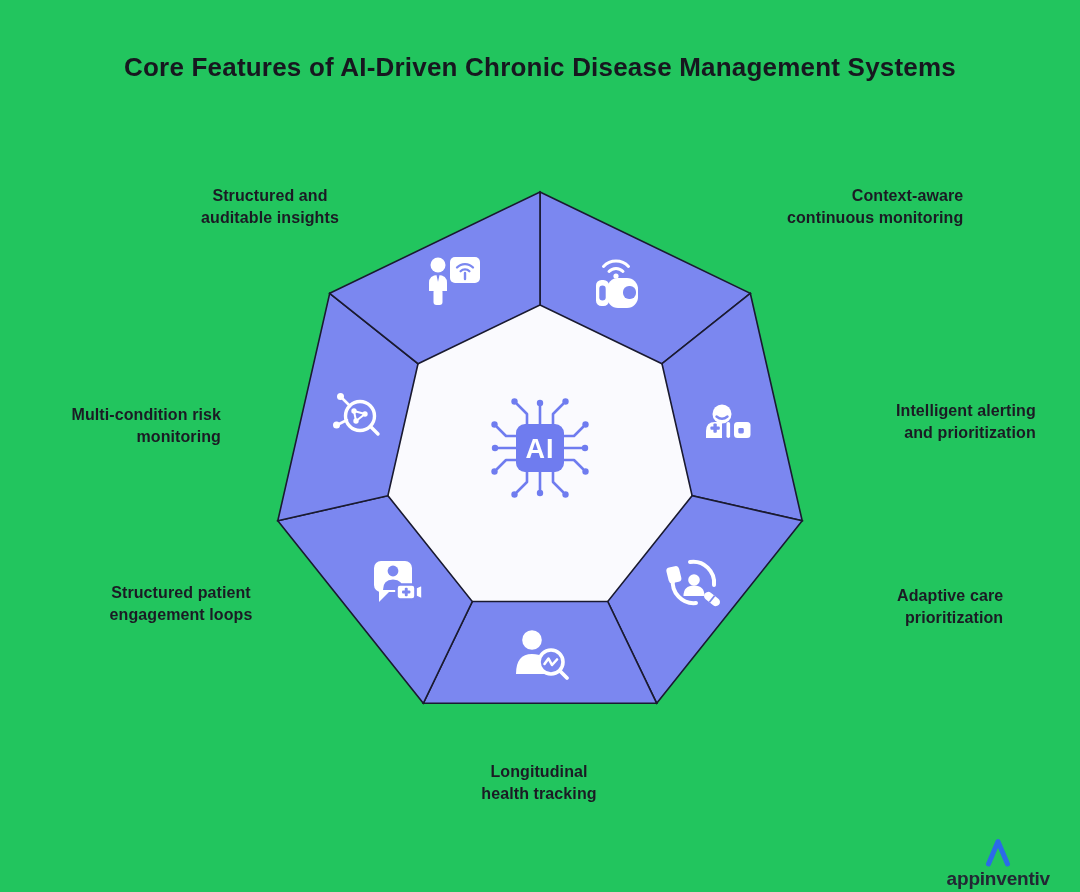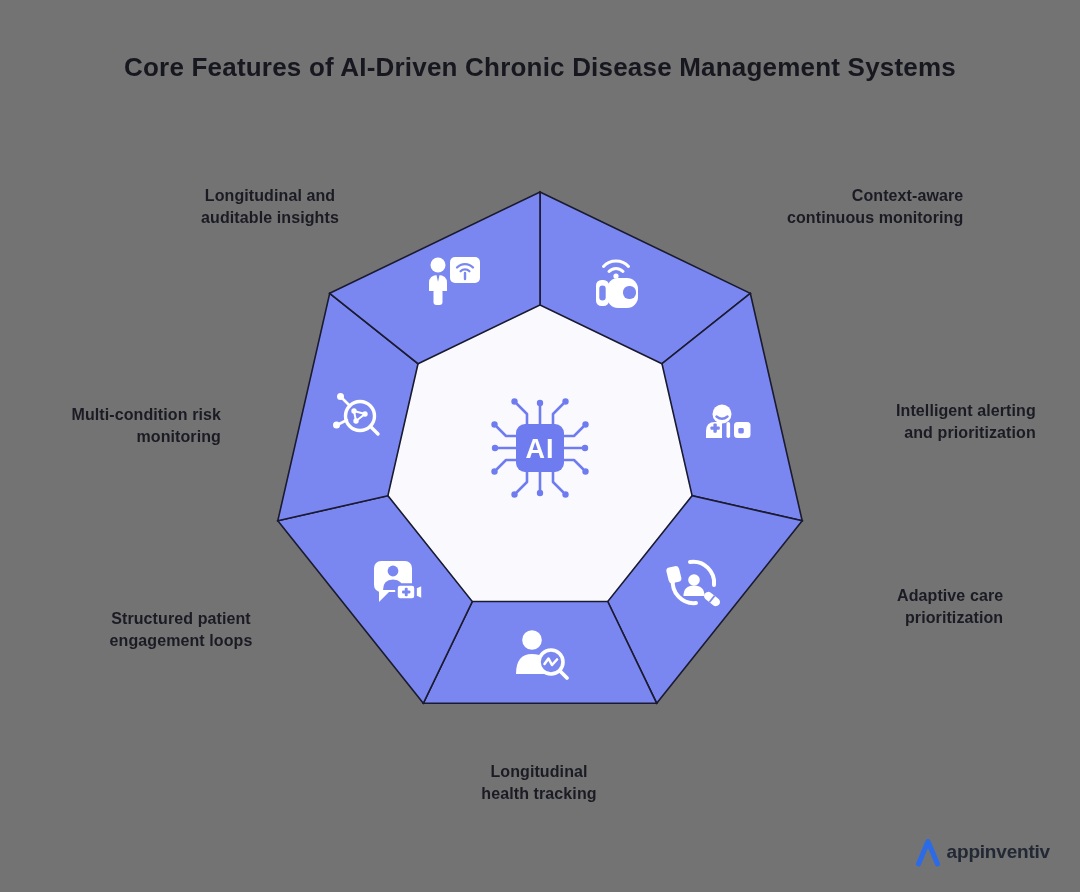--- a/index.html
+++ b/index.html
@@ -1,34 +1,34 @@
 <!DOCTYPE html>
 <html><head>
 <meta charset="utf-8">
 <style>
   html,body{margin:0;padding:0;background:#F4F4FA;}
   .canvas{
     position:relative;width:1080px;height:892px;overflow:hidden;
-    background:#737373;font-family:"Liberation Sans",sans-serif;
+    background:#22c55e;font-family:"Liberation Sans",sans-serif;
   }
   .page-title{
     position:absolute;top:52px;left:0;width:1080px;text-align:center;
     font-size:26px;font-weight:700;color:#17171F;letter-spacing:.2px;margin:0;
   }
   .diagram-svg{position:absolute;left:0;top:0;}
   .label{
     position:absolute;font-size:16px;font-weight:700;color:#1B1B24;
     line-height:22px;letter-spacing:.1px;
   }
   .label .lbl-line{display:block;white-space:nowrap;}
   .align-center{text-align:center;}
   .align-left{text-align:right;margin-left:38px;}
   .align-right{text-align:right;}
   .footer-logo{
-    position:absolute;right:30px;top:836px;display:flex;align-items:center;gap:6px;
+    position:absolute;right:30px;top:836px;display:flex;align-items:center;flex-direction:column;
   }
   .footer-logo .brand-text{
     font-size:19px;font-weight:700;color:#222834;letter-spacing:-.2px;
   }
 </style>
 </head>
 <body>
 
 <div class="canvas">
 
@@ -156,21 +156,21 @@
         <circle cx="585" cy="448" r="3.2"></circle>
           <circle cx="585.5" cy="424.5" r="3.2"></circle>
           <circle cx="585.5" cy="471.5" r="3.2"></circle>
       </g>
       <rect x="516" y="424" width="48" height="48" rx="9" fill="#6F7CEF"></rect>
       <text x="540" y="458" text-anchor="middle" font-family="Liberation Sans, sans-serif" font-size="27" font-weight="700" fill="#FFFFFF" letter-spacing="1">AI</text>
     </g>
   </svg>
 
   <div class="label align-center" style="left:120px;top:185px;width:300px;">
-    <span class="lbl-line">Longitudinal and</span>
+    <span class="lbl-line">Structured and</span>
     <span class="lbl-line">auditable insights</span>
   </div>
 
   <div class="label align-left" style="left:749px;top:185px;">
     <span class="lbl-line">Context-aware</span>
     <span class="lbl-line">continuous monitoring</span>
   </div>
 
   <div class="label align-left" style="left:858px;top:400px;">
     <span class="lbl-line">Intelligent alerting</span>
@@ -180,21 +180,21 @@
   <div class="label align-left" style="left:859px;top:585px;">
     <span class="lbl-line">Adaptive care</span>
     <span class="lbl-line">prioritization</span>
   </div>
 
   <div class="label align-center" style="left:389px;top:761px;width:300px;">
     <span class="lbl-line">Longitudinal</span>
     <span class="lbl-line">health tracking</span>
   </div>
 
-  <div class="label align-center" style="left:31px;top:608px;width:300px;">
+  <div class="label align-center" style="left:31px;top:582px;width:300px;">
     <span class="lbl-line">Structured patient</span>
     <span class="lbl-line">engagement loops</span>
   </div>
 
   <div class="label align-right" style="left:1px;top:404px;width:220px;">
     <span class="lbl-line">Multi-condition risk</span>
     <span class="lbl-line">monitoring</span>
   </div>
 
   <div class="footer-logo">

